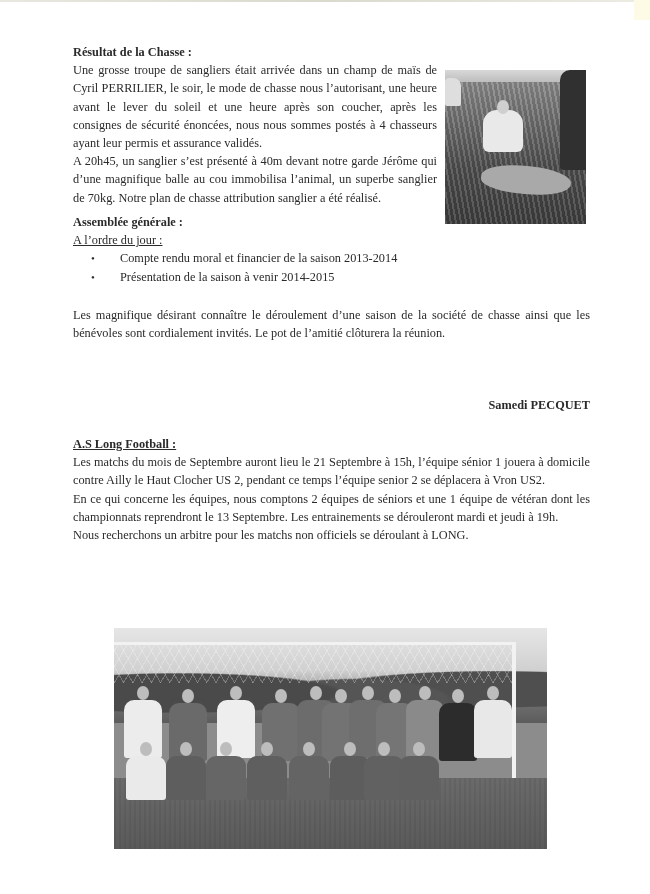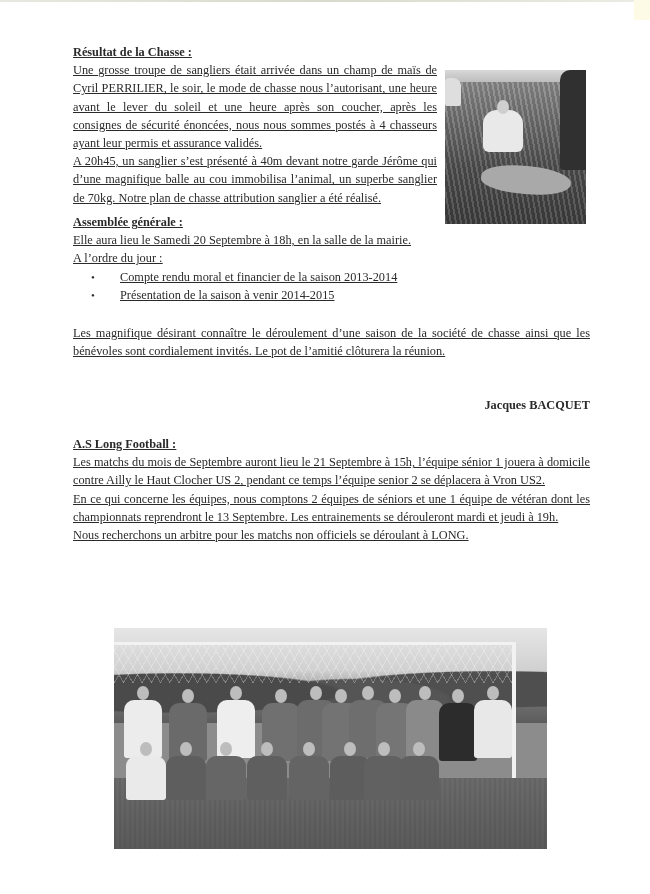--- a/index.html
+++ b/index.html
@@ -12,21 +12,21 @@
   }
   .topline {
     position: absolute; left: 0; top: 0; width: 640px; height: 2px;
     background: linear-gradient(to right, #e8e8e0, #d9d9cc, #ecece4);
   }
   .corner-tint {
     position: absolute; right: 0; top: 0; width: 16px; height: 20px;
     background: #fdfbe6;
   }
   .page { position: absolute; left: 73px; top: 0; width: 518px; }
-  .block { position: absolute; left: 0; font-size: 12.3px; line-height: 18.2px; text-decoration: underline; }
+  .block { position: absolute; left: 0; font-size: 12.3px; line-height: 18.2px; }
   .h { font-weight: bold; }
   .u { text-decoration: underline; }
   .just { text-align: justify; }
   p { margin: 0; }
   ul { margin: 0; padding: 0; list-style: none; }
   ul li { position: relative; padding-left: 47px; }
   ul li::before {
     content: "\2022"; position: absolute; left: 18px; top: 0; font-size: 11px;
   }
   .sig { position: absolute; left: 0; width: 517px; text-align: right; font-weight: bold; font-size: 12.3px; }
@@ -77,30 +77,29 @@
 <div class="page">
 
   <div class="block" style="top:43px; width:364px;">
     <p class="h">Résultat de la Chasse :</p>
     <p class="just">Une grosse troupe de sangliers était arrivée dans un champ de maïs de Cyril PERRILIER, le soir, le mode de chasse nous l’autorisant, une heure avant le lever du soleil et une heure après son coucher, après les consignes de sécurité énoncées, nous nous sommes postés à 4 chasseurs ayant leur permis et assurance validés.</p>
     <p class="just">A 20h45, un sanglier s’est présenté à 40m devant notre garde Jérôme qui d’une magnifique balle au cou immobilisa l’animal, un superbe sanglier de 70kg. Notre plan de chasse attribution sanglier a été réalisé.</p>
   </div>
 
   <div class="block" style="top:213px; width:517px;">
     <p class="h">Assemblée générale :</p>
-    <p>Elle aura lieu le Samedi 20 Septembre à 18h, en la salle de la mairie.</p>
     <p class="u">A l’ordre du jour :</p>
     <ul>
       <li>Compte rendu moral et financier de la saison 2013-2014</li>
       <li>Présentation de la saison à venir 2014-2015</li>
     </ul>
     <p class="just" style="margin-top:20px;">Les magnifique désirant connaître le déroulement d’une saison de la société de chasse ainsi que les bénévoles sont cordialement invités. Le pot de l’amitié clôturera la réunion.</p>
   </div>
 
-  <p class="sig" style="top:398px;">Jacques BACQUET</p>
+  <p class="sig" style="top:398px;">Samedi PECQUET</p>
 
   <div class="block" style="top:435px; width:517px;">
     <p class="h u">A.S Long Football :</p>
     <p class="just">Les matchs du mois de Septembre auront lieu le 21 Septembre à 15h, l’équipe sénior 1 jouera à domicile contre Ailly le Haut Clocher US 2, pendant ce temps l’équipe senior 2 se déplacera à Vron US2.</p>
     <p class="just">En ce qui concerne les équipes, nous comptons 2 équipes de séniors et une 1 équipe de vétéran dont les championnats reprendront le 13 Septembre. Les entrainements se dérouleront mardi et jeudi à 19h.</p>
     <p>Nous recherchons un arbitre pour les matchs non officiels se déroulant à LONG.</p>
   </div>
 </div>
 
 <div class="photo-hunt" title="Chasseur assis dans un champ à côté d'un sanglier abattu">

